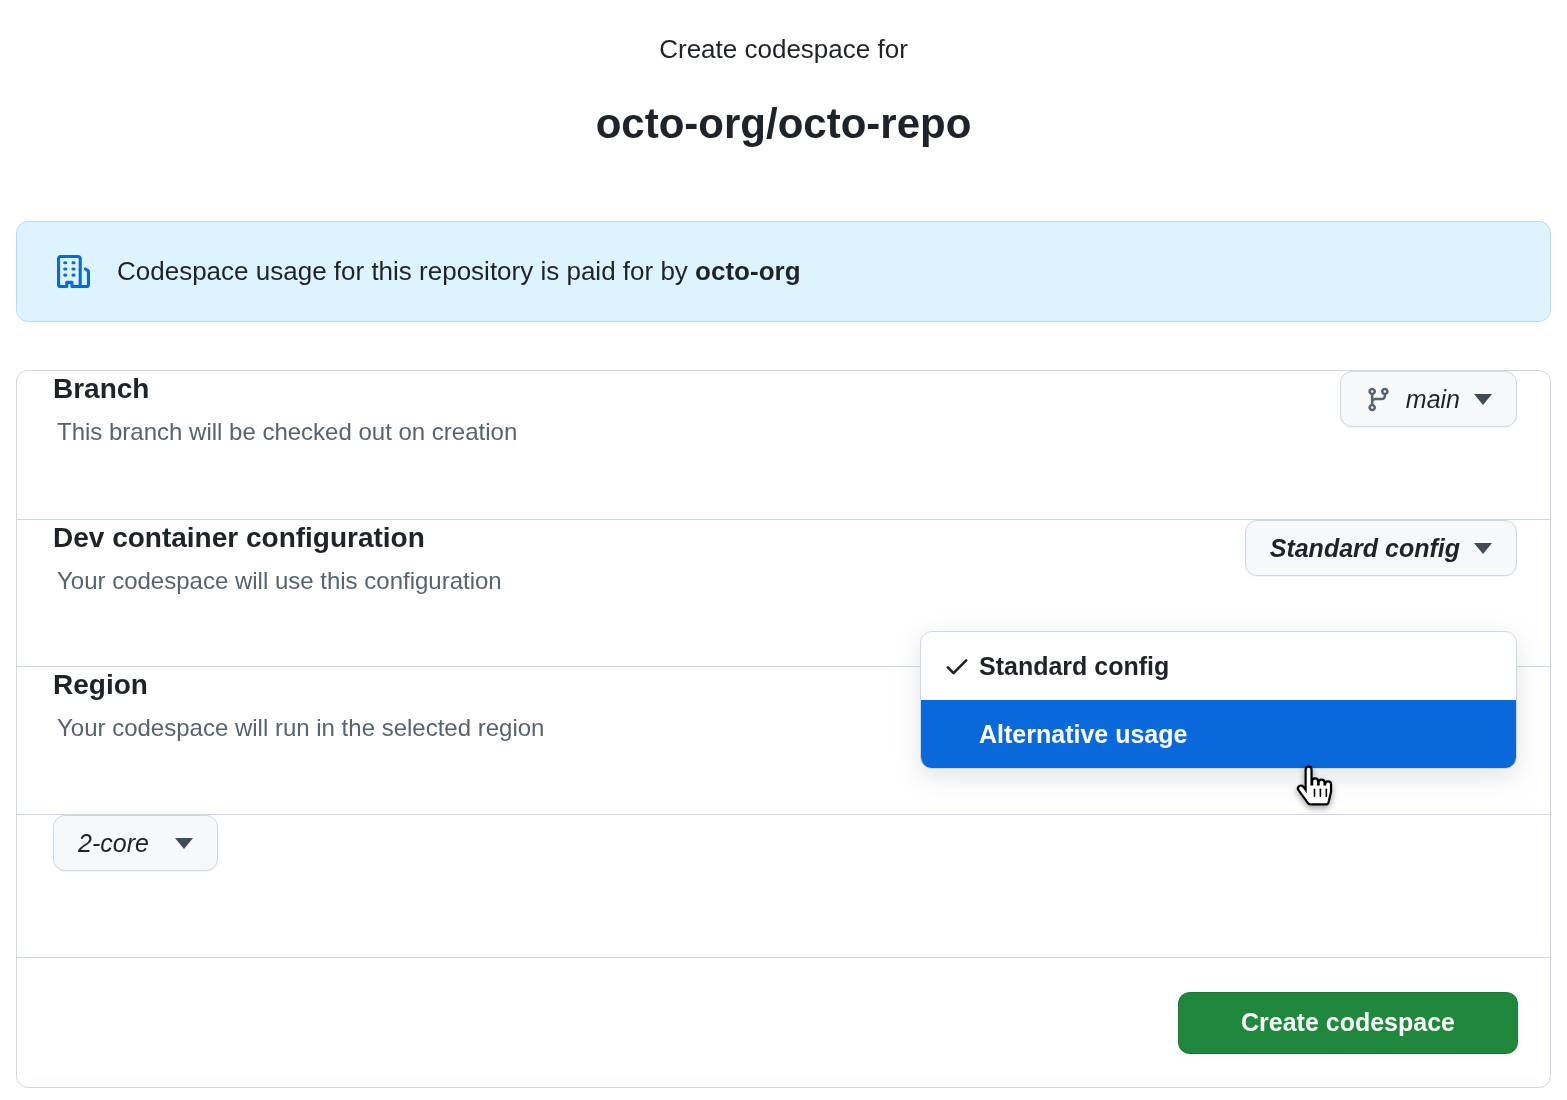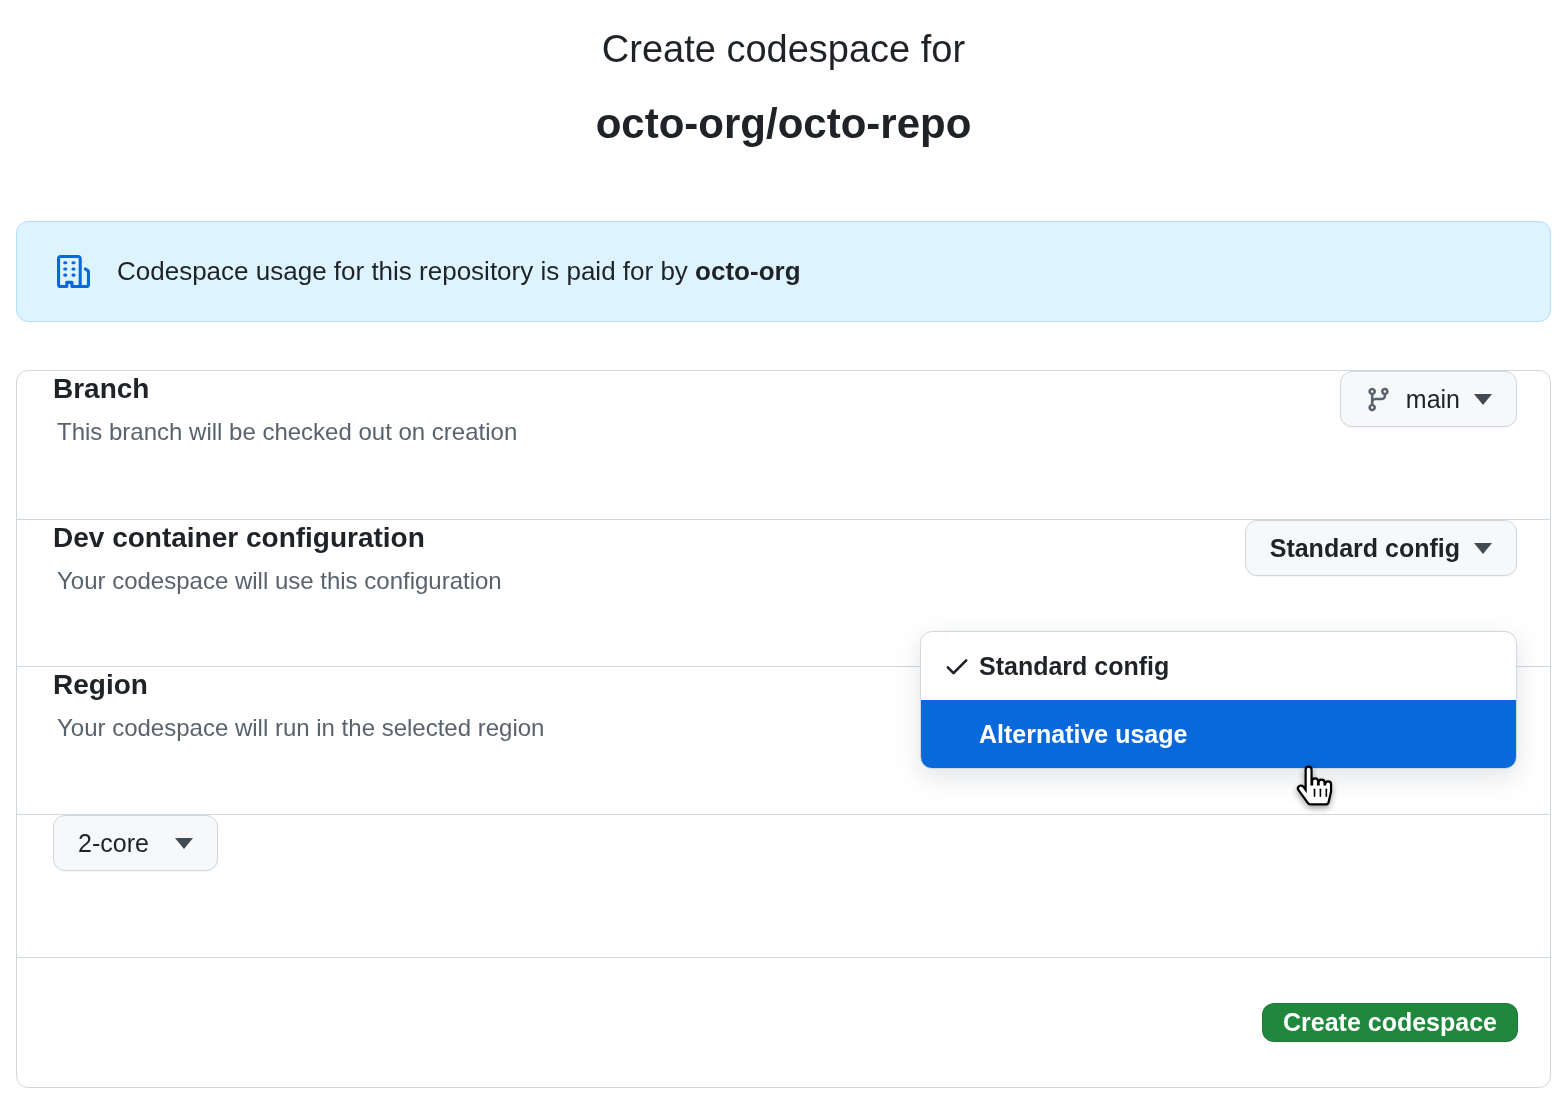--- a/index.html
+++ b/index.html
@@ -10,21 +10,21 @@
     font-family: "Liberation Sans", sans-serif;
     color: #1f2328;
     overflow: hidden;
   }
   .page { position: relative; width: 1567px; height: 1100px; }
 
   
   .heading { text-align: center; }
   .heading h1 {
     margin: 26px 0 1px;
-    font-size: 38px; line-height: 46px;
+    font-size: 26px; line-height: 46px;
     font-weight: 400;
   }
   .heading h2 {
     margin: 29px 0 0;
     font-size: 42px; line-height: 46px;
     font-weight: 700;
   }
 
   
   .banner {
@@ -74,20 +74,21 @@
     display: inline-flex; align-items: center;
     height: 56px;
     padding: 0 24px;
     background: #f6f8fa;
     border: 1px solid #d0d7de;
     border-radius: 12px;
     font-family: inherit;
     font-size: 25px; color: #1f2328;
     cursor: pointer;
     box-shadow: 0 1px 0 rgba(31,35,40,0.04);
+    font-style: italic;
   }
   .btn .octicon { display: flex; margin-right: 14px; }
   .btn .label { font-weight: 400; }
   .btn .label-semibold { font-weight: 600; }
   .caret {
     width: 0; height: 0;
     border-left: 9px solid transparent;
     border-right: 9px solid transparent;
     border-top: 11px solid #424a53;
     margin-left: 14px;
@@ -95,22 +96,22 @@
   .caret-wide { margin-left: 26px; }
 
   
   .card-footer {
     height: 130px;
     display: flex; align-items: center; justify-content: flex-end;
     padding: 0 32px;
     border-top: 1px solid #d0d7de;
   }
   .btn-primary {
-    height: 39px;
-    padding: 0 20px;
+    height: 62px;
+    padding: 0 62px;
     display: inline-flex; align-items: center;
     background: #1f883d;
     border: 1px solid rgba(31,35,40,0.15);
     border-radius: 12px;
     color: #ffffff;
     font-family: inherit;
     font-size: 25px; font-weight: 600;
     cursor: pointer;
   }
 

